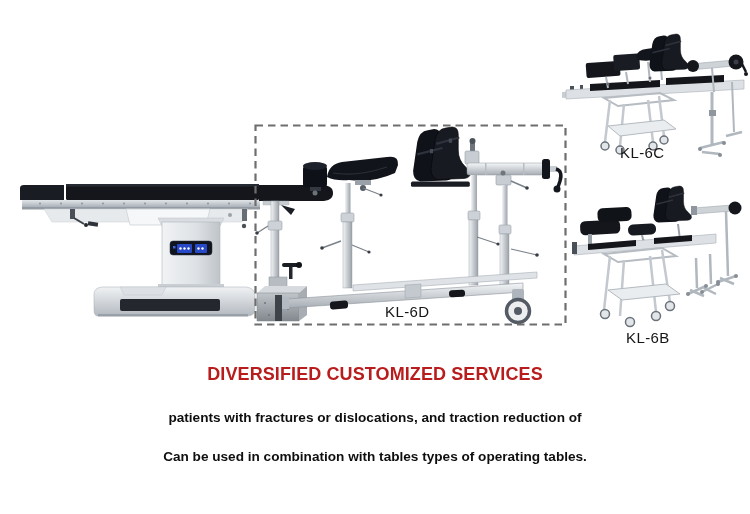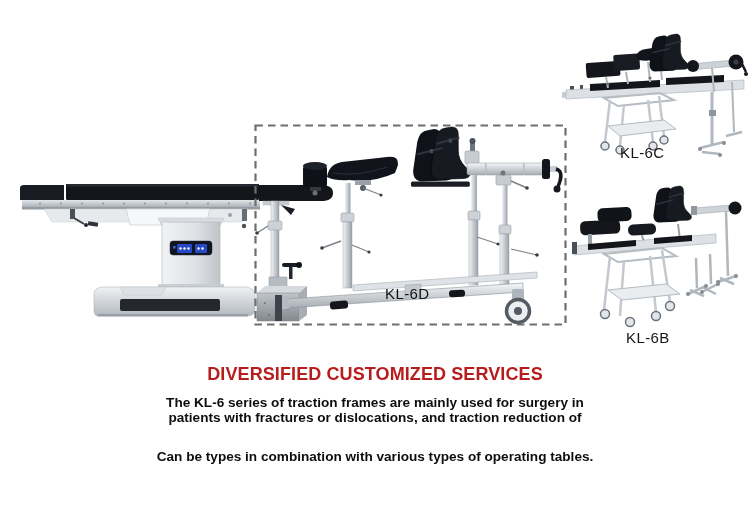--- a/index.html
+++ b/index.html
@@ -316,26 +316,26 @@
       <polygon points="46,70 104,64 118,72 60,78" fill="none" stroke="#b6bcc2" stroke-width="2"></polygon>
       <path d="M52,72 L46,126 M104,66 L112,118 M66,76 L62,132 M92,72 L98,128" stroke="#c3c9cf" stroke-width="2.5"></path>
       <polygon points="50,106 108,100 122,110 64,116" fill="#eaedef" stroke="#b3bac0" stroke-width="1"></polygon>
       <circle cx="47" cy="130" r="4.5" fill="#e3e6e9" stroke="#6a717a" stroke-width="1.5"></circle>
       <circle cx="72" cy="138" r="4.5" fill="#e3e6e9" stroke="#6a717a" stroke-width="1.5"></circle>
       <circle cx="112" cy="122" r="4.5" fill="#e3e6e9" stroke="#6a717a" stroke-width="1.5"></circle>
       <circle cx="98" cy="132" r="4.5" fill="#e3e6e9" stroke="#6a717a" stroke-width="1.5"></circle>
     </g>
   </svg>
 
-  <span class="product-label" style="left:385px;top:285px;">KL-6D</span>
+  <span class="product-label" style="left:385px;top:303px;">KL-6D</span>
   <span class="product-label" style="left:620px;top:144px;">KL-6C</span>
   <span class="product-label" style="left:626px;top:329px;">KL-6B</span>
 
   <div class="heading">DIVERSIFIED CUSTOMIZED SERVICES</div>
 
   <div class="desc">
-    <span>The KL-6 series of traction frames are mainly used for surgery in</span><br>
+    <br>
     <span>patients with fractures or dislocations, and traction reduction of</span><br>
   </div>
 
-  <div class="note">Can be types in combination with various types of operating tables.</div>
+  <div class="note">Can be used in combination with tables types of operating tables.</div>
 
 </div>
 
 </body></html>

